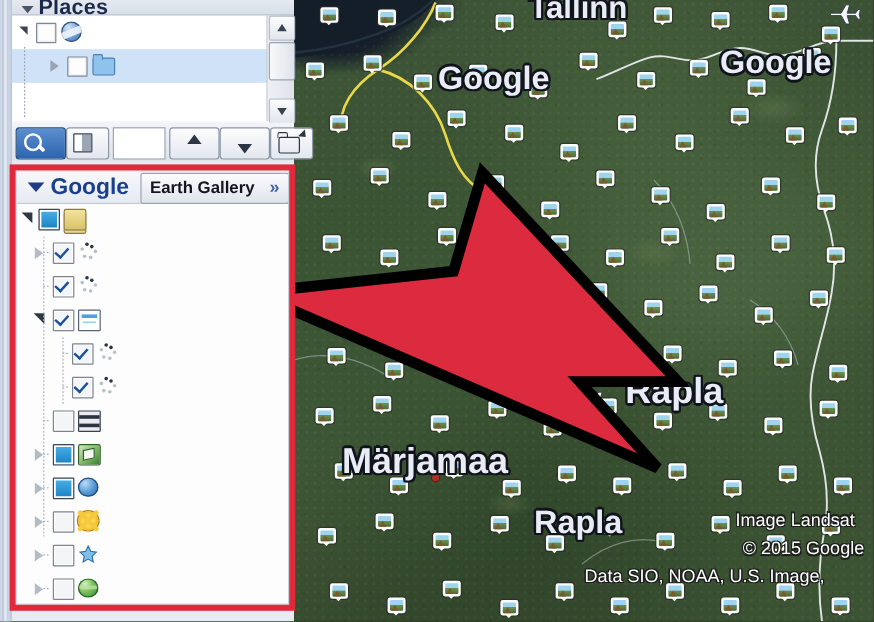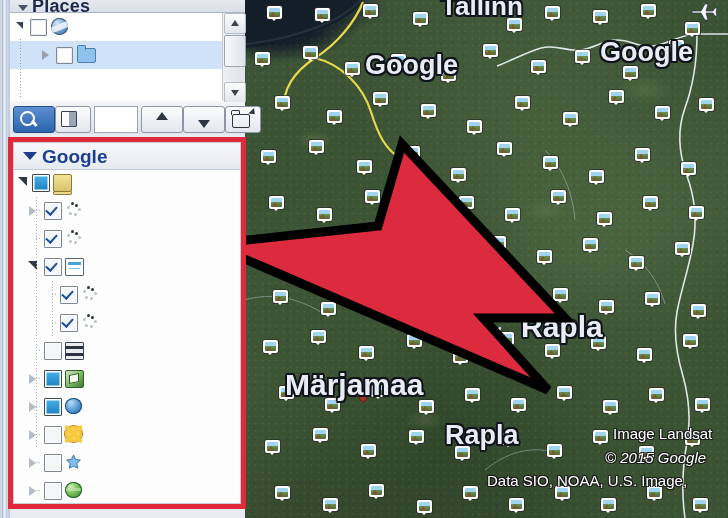--- a/index.html
+++ b/index.html
@@ -914,21 +914,21 @@
         <div class="maplabel" style="left: 196px; top: -9px; font-size: 26px;">Tallinn</div>
         <div class="maplabel" style="left: 120px; top: 50px; font-size: 27px;">Google</div>
         <div class="maplabel" style="left: 355px; top: 37px; font-size: 27px;">Google</div>
         <div class="maplabel" style="left: 276px; top: 310px; font-size: 30px;">Rapla</div>
         <div class="maplabel" style="left: 40px; top: 368px; font-size: 30px;">Märjamaa</div>
         <div class="maplabel" style="left: 200px; top: 420px; font-size: 27px;">Rapla</div>
       </div>
 
     <div id="mapattr">
         <div class="attr" style="left: 368px; top: 425px;">Image Landsat</div>
-        <div class="attr" style="left: 360px; top: 449px; font-style: italic;">© 2015 Google</div>
+        <div class="attr" style="left: 374px; top: 449px;">© 2015 Google</div>
         <div class="attr" style="left: 242px; top: 472px;">Data SIO, NOAA, U.S. Image,</div>
       </div>
 
     <svg class="overlay" viewBox="0 0 483 518" style="z-index:4;">
       <path id="arrowpath" d="M157,144 L320,318 L238,318 L303,390 L-35,244 L133,226 Z" transform="translate(0,0)" fill="#dc2b3e" stroke="#000000" stroke-width="9" stroke-linejoin="miter"></path>
     </svg>
   </div>
 
   <div id="left">
     <div class="outerstrip"></div>
@@ -995,20 +995,24 @@
       <div class="tbtn" style="left:215px;width:34px;">
         <span class="folderg"></span>
         <span class="minitri"></span>
       </div>
     </div>
 
     <div id="layers">
       <div id="lhdr">
         <span class="tri"></span>
         <span class="ttl">Google</span>
+        <div id="galbtn">
+          <span class="lbl">Earth Gallery</span>
+          <span class="chev">»</span>
+        </div>
       </div>
       <div id="llist">
           <div class="lrow">
             <span class="ltwo" style="left:4px;"></span>
             <span class="lcbx solid" style="left:18px;"></span>
             <span class="ic ic-db" style="left:39px;"></span>
             <span class="lname" style="left:61px;"></span>
           </div>
           <div class="lrow">
             <span class="ltwh" style="left:15px;"></span>

